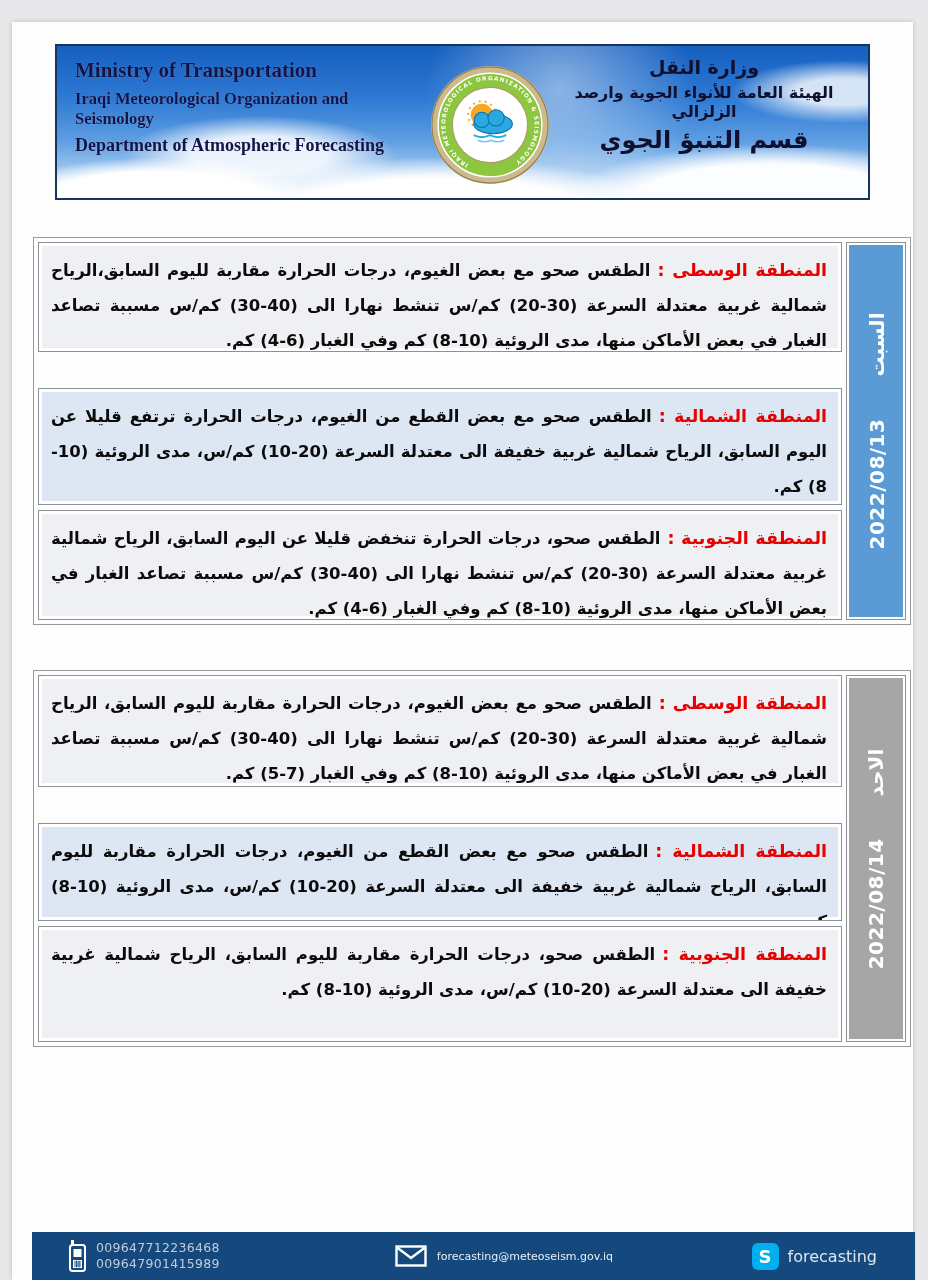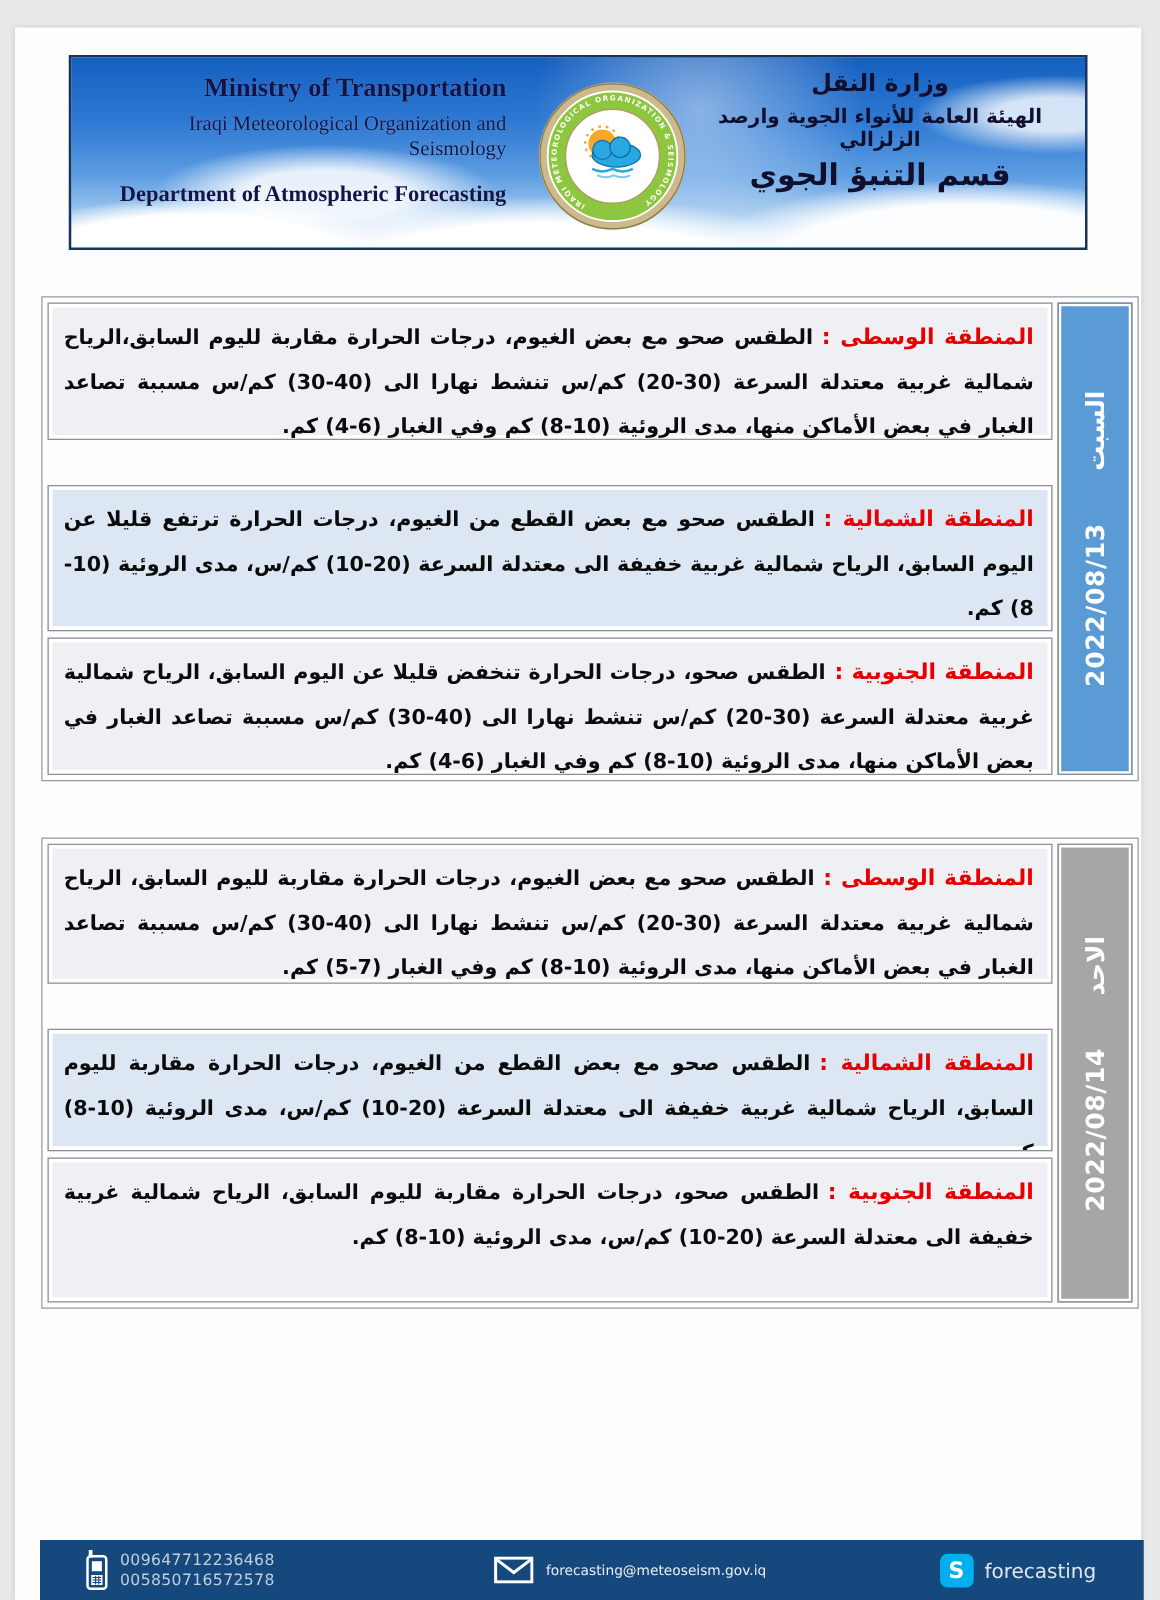--- a/index.html
+++ b/index.html
@@ -29,27 +29,27 @@
       radial-gradient(ellipse 320px 85px at 47% 115%, #ffffff 50%, rgba(255,255,255,0) 75%),
       radial-gradient(ellipse 280px 80px at 88% 104%, #fcfdff 50%, rgba(255,255,255,0) 75%),
       radial-gradient(ellipse 190px 55px at 25% 72%, rgba(255,255,255,0.85) 35%, rgba(255,255,255,0) 72%),
       radial-gradient(ellipse 160px 45px at 97% 30%, rgba(255,255,255,0.8) 30%, rgba(255,255,255,0) 70%),
       radial-gradient(circle 190px at 62% 28%, rgba(255,255,255,0.45), rgba(255,255,255,0) 70%),
       linear-gradient(180deg, #155fc0 0%, #2f7ad3 35%, #5d9de2 62%, #a8cdf0 85%, #dbeafa 100%);
     display: flex;
   }
   .en-block {
     position: absolute; left: 18px; top: 12px; width: 330px;
-    text-align: right; color: #131347;
+    text-align: left; color: #131347;
     font-family: "Liberation Serif", serif;
     text-shadow: 0 0 1px rgba(255,255,255,0.35);
   }
   .en-line1 { font-size: 21px; font-weight: bold; }
-  .en-line2 { font-size: 16.5px; font-weight: normal; margin-top: 6px; }
-  .en-line3 { font-size: 18px; font-weight: bold; margin-top: 16px; }
+  .en-line2 { font-size: 16.5px; font-weight: bold; margin-top: 6px; }
+  .en-line3 { font-size: 18px; font-weight: bold; margin-top: 6px; }
   .ar-block {
     position: absolute; right: 14px; top: 10px; width: 300px;
     text-align: center; color: #10102e; direction: rtl;
     font-weight: bold;
   }
   .ar-line1 { font-size: 19px; }
   .ar-line2 { font-size: 16px; margin-top: 5px; }
   .ar-line3 { font-size: 24px; margin-top: 5px; }
   .logo {
     position: absolute; left: 372px; top: 18px;
@@ -215,21 +215,21 @@
     <div class="phone-group">
       <svg width="22" height="34" viewBox="0 0 22 34">
         <rect x="4" y="6" width="15" height="26" rx="2.5" fill="none" stroke="#ffffff" stroke-width="2"></rect>
         <rect x="5" y="1" width="3" height="6" fill="#ffffff"></rect>
         <rect x="7.5" y="10" width="8" height="8" fill="#ffffff"></rect>
         <rect x="7" y="21" width="9" height="8" fill="#ffffff"></rect>
         <path d="M8,23 h7 M8,25 h7 M8,27 h7 M10.5,21.5 v7 M13,21.5 v7" stroke="#15497e" stroke-width="0.9"></path>
       </svg>
       <div class="phone-numbers">
         <div>009647712236468</div>
-        <div>005850716572578</div>
+        <div>009647901415989</div>
       </div>
     </div>
     <div class="email-group">
       <svg width="32" height="22" viewBox="0 0 32 22">
         <rect x="1.5" y="1.5" width="29" height="19" fill="none" stroke="#ffffff" stroke-width="2.4"></rect>
         <path d="M2,2.5 L16,13 L30,2.5" fill="none" stroke="#ffffff" stroke-width="2.4"></path>
       </svg>
       <span class="email-text">forecasting@meteoseism.gov.iq</span>
     </div>
     <div class="skype-group">

